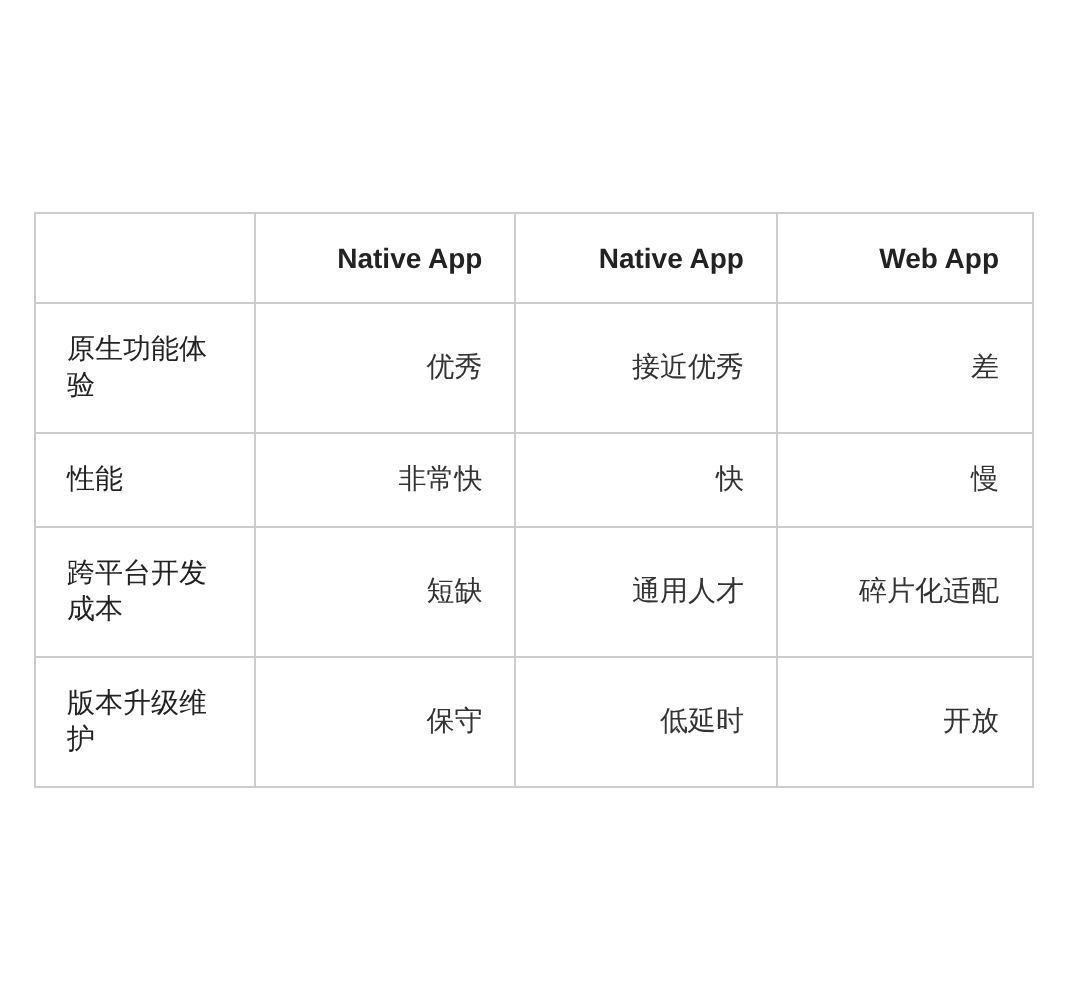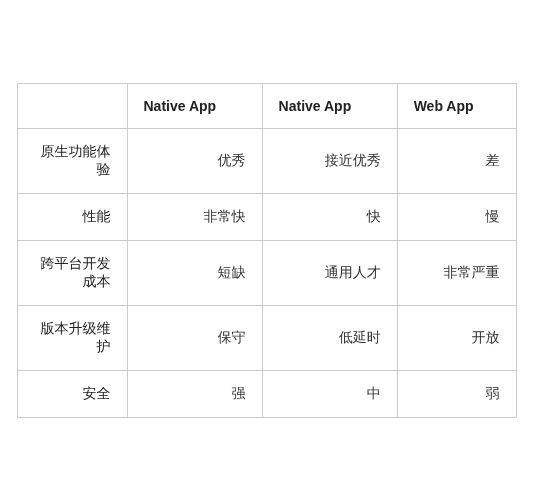--- a/index.html
+++ b/index.html
@@ -20,28 +20,28 @@
     .table-container {
       width: 500px;
     }
     table {
       width: 100%;
       border-collapse: collapse;
     }
     th, td {
       border: 1px solid #cccccc;
       padding: 14px 16px;
-      text-align: right;
+      text-align: left;
       vertical-align: middle;
     }
     th {
       font-weight: 600;
       font-size: 14px;
       color: #222;
-      text-align: left;
+      text-align: right;
     }
     td:first-child {
       font-weight: 500;
       color: #222;
       width: 110px;
     }
     td:not(:first-child) {
       color: #333;
       text-align: right;
     }
@@ -80,29 +80,23 @@
         <tr>
           <td>性能</td>
           <td>非常快</td>
           <td>快</td>
           <td>慢</td>
         </tr>
         <tr>
           <td>跨平台开发成本</td>
           <td>短缺</td>
           <td>通用人才</td>
-          <td>非常严重</td>
+          <td>碎片化适配</td>
         </tr>
         <tr>
           <td>版本升级维护</td>
           <td>保守</td>
           <td>低延时</td>
           <td>开放</td>
         </tr>
-        <tr>
-          <td>安全</td>
-          <td>强</td>
-          <td>中</td>
-          <td>弱</td>
-        </tr>
       </tbody>
   </table>
 </div>
 
 </body></html>

